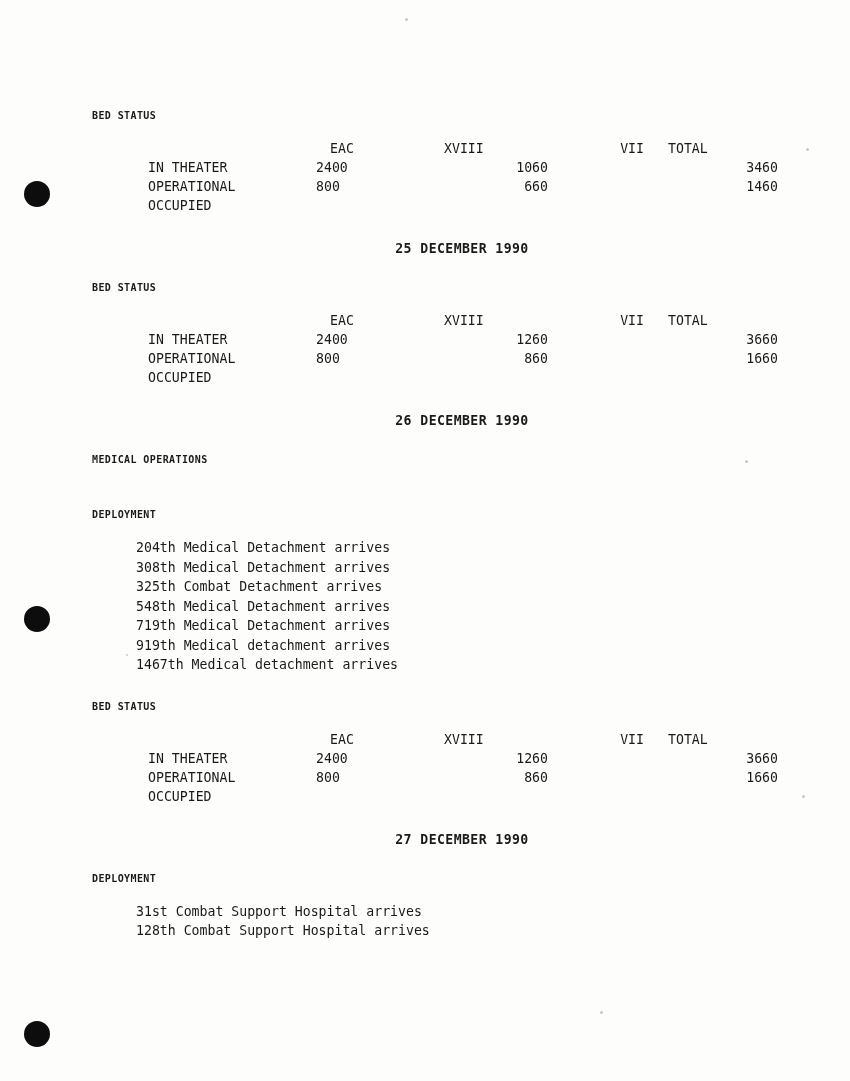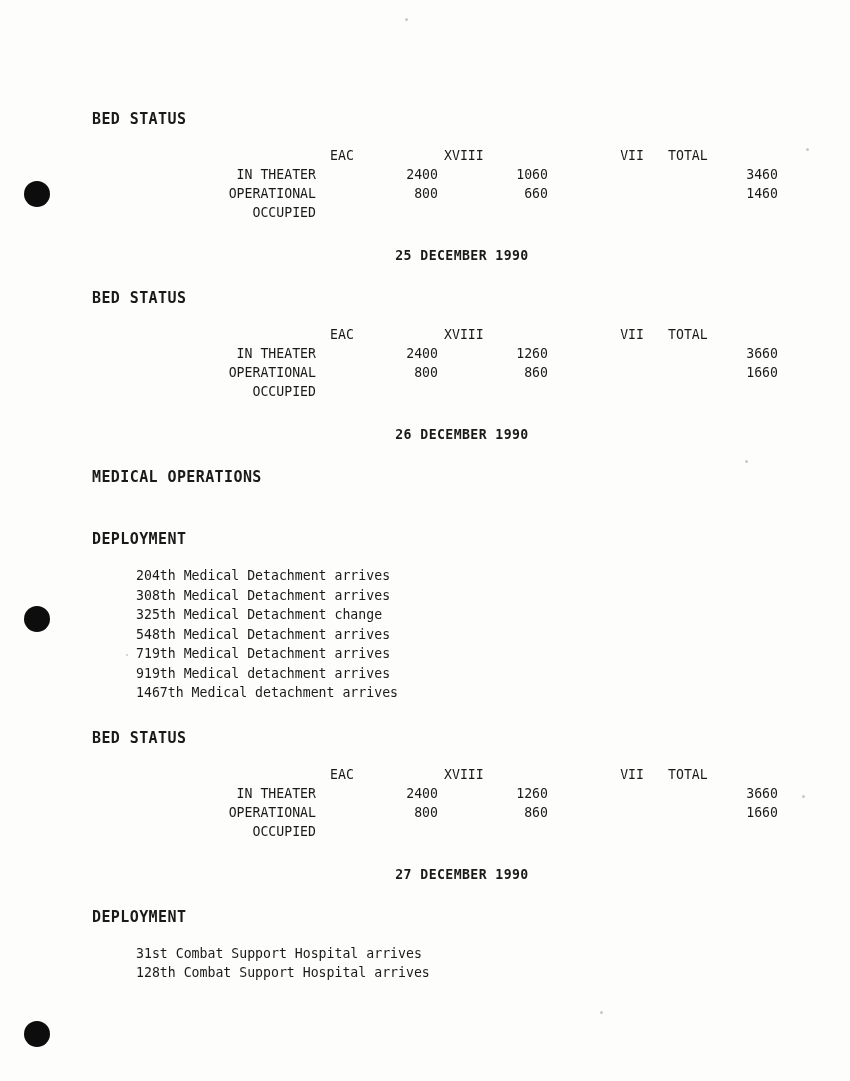--- a/index.html
+++ b/index.html
@@ -36,40 +36,39 @@
   .content {
     position: absolute;
     left: 92px;
     top: 110px;
     width: 700px;
   }
 
   .heading {
     font-family: "DejaVu Sans Mono", monospace;
     font-weight: bold;
-    font-size: 15px;
+    font-size: 10px;
     letter-spacing: 0.4px;
     margin: 0;
     padding: 0;
   }
 
   .spacer-lg { height: 26px; }
   .spacer-md { height: 18px; }
 
   table.bedtable {
     border-collapse: collapse;
     margin-left: 56px;
     font-size: 13.2px;
     line-height: 19px;
   }
   table.bedtable td {
     padding: 0;
     white-space: pre;
     font-family: "DejaVu Sans Mono", monospace;
-    text-align: right;
   }
   td.label { width: 168px; }
   td.eac   { width: 108px; text-align: left; padding-left: 6px;}
   td.xviii { width: 104px; text-align: right; padding-right: 18px; }
   td.vii   { width: 96px;  text-align: left; }
   td.total { width: 110px; text-align: right; }
   tr.hdr td { text-align: center; }
   tr.hdr td.label { text-align: left; }
   tr.hdr td.eac { text-align: left; padding-left: 14px; }
   tr.hdr td.xviii { text-align: left; padding-left: 6px; padding-right: 0; }
@@ -204,21 +203,21 @@
     <div class="heading">MEDICAL OPERATIONS</div>
     <div class="spacer-md"></div>
 
     <div class="spacer-lg"></div>
 
     <div class="heading">DEPLOYMENT</div>
     <div class="spacer-md"></div>
     <div class="list">
       <div>204th Medical Detachment arrives</div>
       <div>308th Medical Detachment arrives</div>
-      <div>325th Medical Detachment change</div>
+      <div>325th Combat Detachment arrives</div>
       <div>548th Medical Detachment arrives</div>
       <div>719th Medical Detachment arrives</div>
       <div>919th Medical detachment arrives</div>
       <div>1467th Medical detachment arrives</div>
     </div>
 
     <div class="spacer-lg"></div>
 
     <div class="heading">BED STATUS</div>
     <div class="spacer-md"></div>

